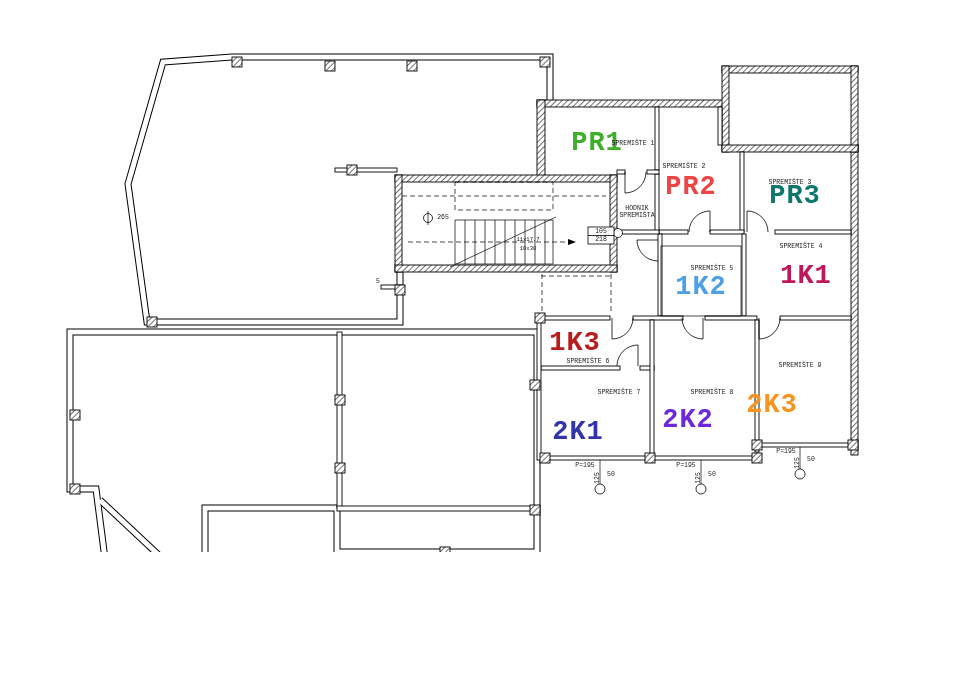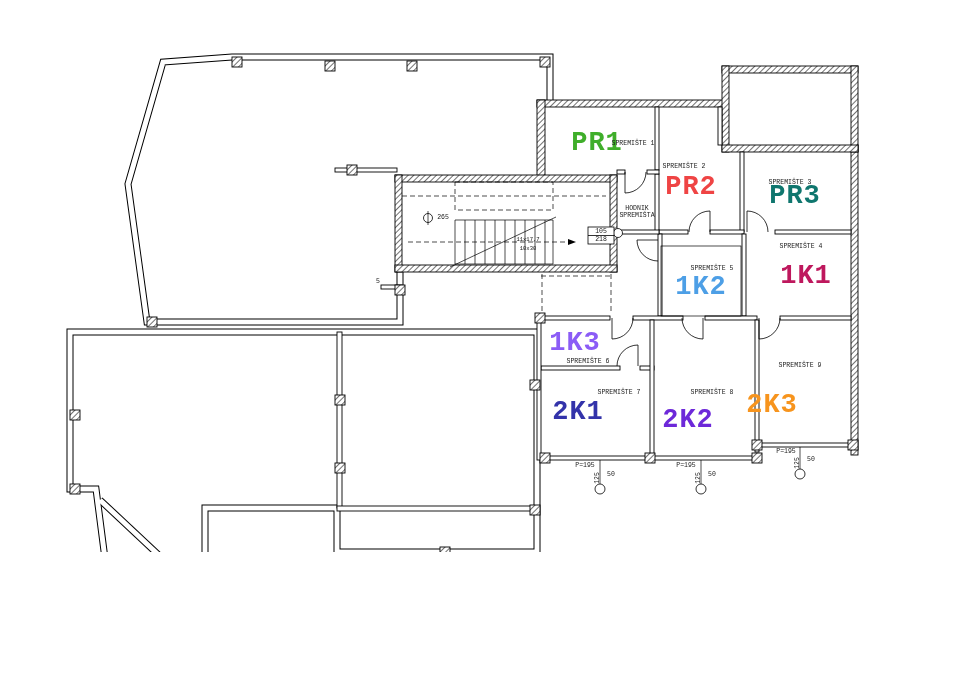--- a/index.html
+++ b/index.html
@@ -165,22 +165,22 @@
       <use href="#col" x="853" y="445"></use>
         <use href="#col" x="540" y="318"></use>
     </g>
   </svg>
 
   <div class="big lbl-pr1" style="color: rgb(63, 174, 42);">PR1</div>
   <div class="big lbl-pr2" style="color: #ef4444;">PR2</div>
   <div class="big lbl-pr3" style="color: #0f766e;">PR3</div>
   <div class="big lbl-1k1" style="color: #be185d;">1K1</div>
   <div class="big lbl-1k2" style="color: rgb(77, 159, 230);">1K2</div>
-  <div class="big lbl-1k3" style="color: #8b5cf6;">1K3</div>
-  <div class="big lbl-2k1" style="color: rgb(51, 51, 170);">2K1</div>
+  <div class="big lbl-1k3" style="color: #b91c1c;">1K3</div>
+  <div class="big lbl-2k1" style="color: rgb(51, 51, 170); margin-top: 20px;">2K1</div>
   <div class="big lbl-2k2" style="color: #6d28d9;">2K2</div>
   <div class="big lbl-2k3" style="color: rgb(247, 148, 29);">2K3</div>
 
   <div class="sm sp1">SPREMIŠTE 1</div>
   <div class="sm sp2">SPREMIŠTE 2</div>
   <div class="sm sp3">SPREMIŠTE 3</div>
   <div class="sm sp4">SPREMIŠTE 4</div>
   <div class="sm sp5">SPREMIŠTE 5</div>
   <div class="sm sp6">SPREMIŠTE 6</div>
   <div class="sm sp7">SPREMIŠTE 7</div>

